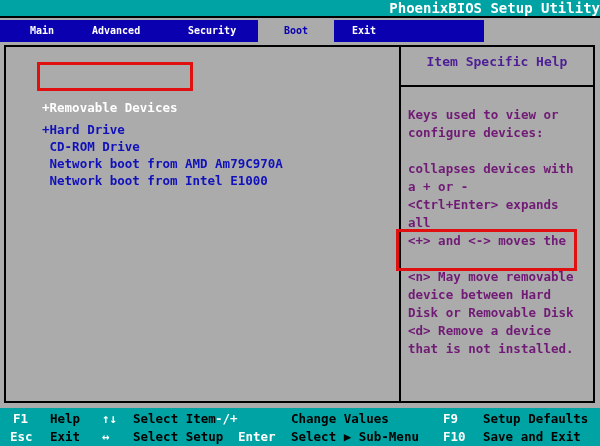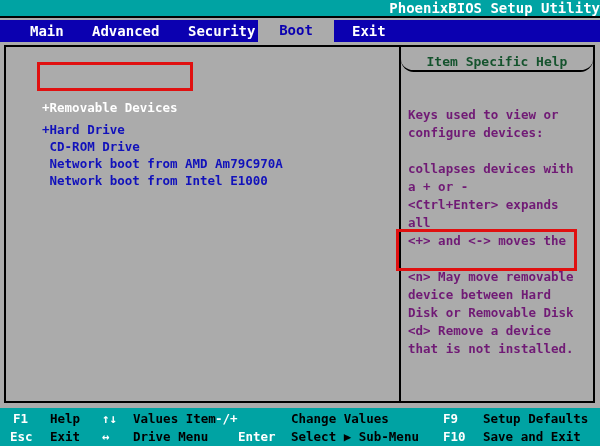--- a/index.html
+++ b/index.html
@@ -9,37 +9,37 @@
 
   
   .titlebar {
     position: absolute; left: 0; top: 0; width: 600px; height: 18px;
     background: #00A3A3; border-bottom: 2px solid #000;
     color: #FFFFFF; font-size: 14px; line-height: 17px; text-align: right;
   }
 
   
   .menubar {
-    position: absolute; left: 0; top: 20px; width: 600px; height: 22px;
-    background: #0B00B0; color: #FFFFFF; font-size: 14px;
+    position: absolute; left: 0; top: 20px; width: 484px; height: 22px;
+    background: #0B00B0; color: #FFFFFF; font-size: 10px;
   }
   .menubar .mitem { position: absolute; top: 3px; height: 17px; line-height: 16px; cursor: default; }
   .menubar .tab-active {
     position: absolute; top: 0; left: 258px; width: 76px; height: 22px;
     background: #ABABAB; color: #0B00B0; text-align: center; line-height: 21px;
   }
 
   
   .main { position: absolute; left: 0; top: 42px; width: 600px; height: 366px; background: #ABABAB; }
   .outer-frame { position: absolute; left: 4px; top: 3px; width: 591px; height: 358px; border: 2px solid #000; }
   .vdivider { position: absolute; left: 399px; top: 3px; width: 2px; height: 358px; background: #000; }
   .help-title-box {
-    position: absolute; left: 401px; top: 5px; width: 192px; height: 25px;
-    border-bottom: 2px solid #000; color: #14532d; font-size: 13px;
-    text-align: center; line-height: 30px; border-radius: 15px;
+    position: absolute; left: 401px; top: 5px; width: 192px; height: 40px;
+    border-bottom: 2px solid #000; color: #4c1d95; font-size: 13px;
+    text-align: center; line-height: 30px;
   }
 
   
   .boot-item {
     position: absolute; left: 42px; height: 17px; font-size: 12.5px; line-height: 16px;
     color: #1111BB; white-space: pre; cursor: default; margin-top: 29px;
   }
   .boot-item.selected { color: #FFFFFF; }
 
   
@@ -109,31 +109,31 @@
     <div class="help-line" style="top:298px">that is not installed.</div>
 
     <div class="red-box" id="red-box-help"></div>
   </div>
 
   <div class="legendbar">
     <div class="lrow lrow1">
       <span class="lk" style="left:13px">F1</span>
       <span class="ll" style="left:50px">Help</span>
       <span class="lk" style="left:102px">↑↓</span>
-      <span class="ll" style="left:133px">Values Item</span>
+      <span class="ll" style="left:133px">Select Item</span>
       <span class="lk" style="left:215px">-/+</span>
       <span class="ll" style="left:291px">Change Values</span>
       <span class="lk" style="left:443px">F9</span>
       <span class="ll" style="left:483px">Setup Defaults</span>
     </div>
     <div class="lrow lrow2">
       <span class="lk" style="left:10px">Esc</span>
       <span class="ll" style="left:50px">Exit</span>
       <span class="lk" style="left:102px">↔</span>
-      <span class="ll" style="left:133px">Drive Menu</span>
+      <span class="ll" style="left:133px">Select Setup</span>
       <span class="lk" style="left:238px">Enter</span>
       <span class="ll" style="left:291px">Select ▶ Sub-Menu</span>
       <span class="lk" style="left:443px">F10</span>
       <span class="ll" style="left:483px">Save and Exit</span>
     </div>
   </div>
 
 </div>
 
 </body></html>

